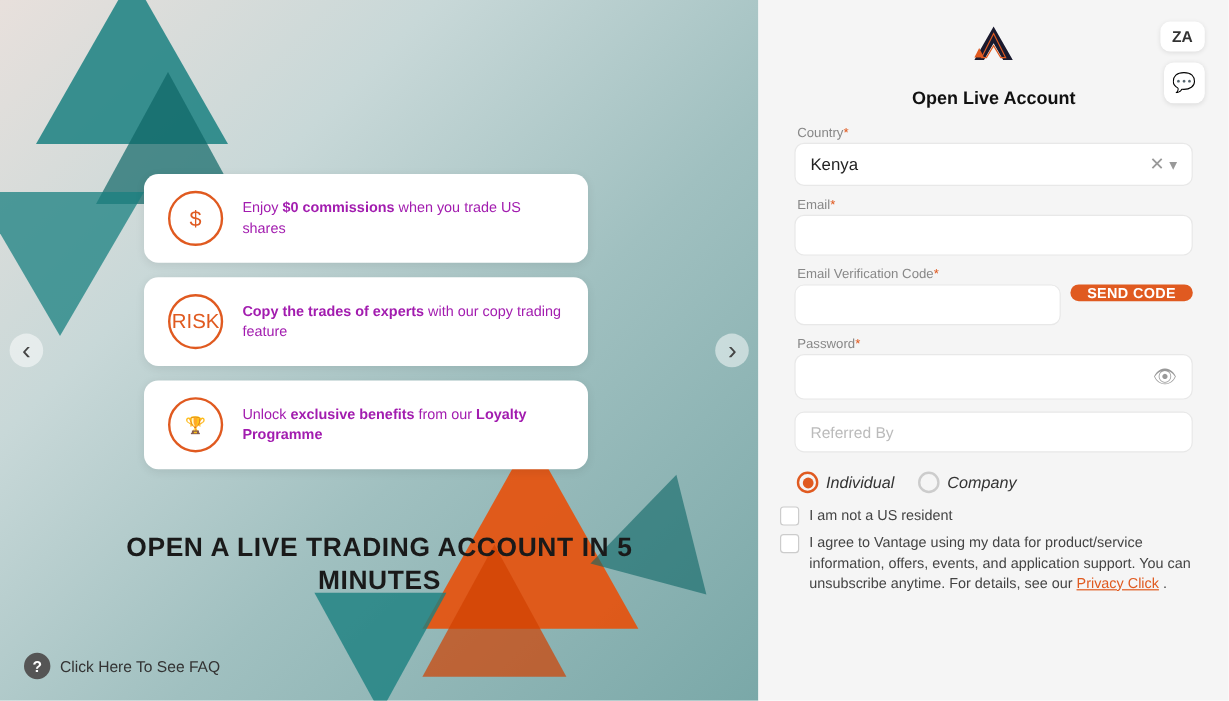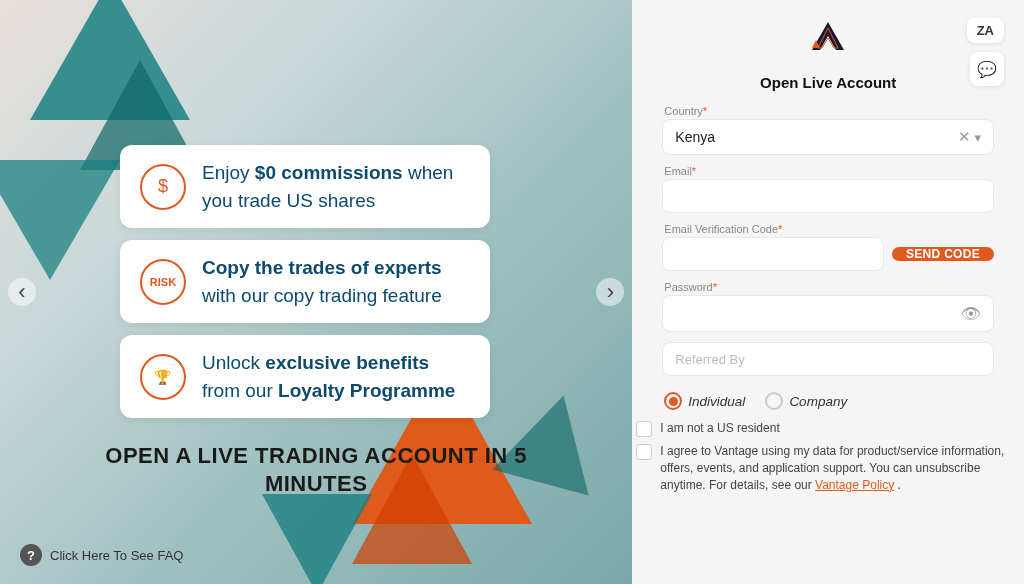--- a/index.html
+++ b/index.html
@@ -109,22 +109,22 @@
       border: 2px solid #e05a20;
       display: flex;
       align-items: center;
       justify-content: center;
       flex-shrink: 0;
       font-size: 18px;
       color: #e05a20;
     }
 
     .feature-text {
-      font-size: 19px;
-      color: #0c4a6e;
+      font-size: 12px;
+      color: #a21caf;
       line-height: 1.45;
     }
 
     .feature-text strong {
       font-weight: 700;
     }
 
     
     .bottom-cta {
       position: absolute;
@@ -315,21 +315,21 @@
     .country-value {
       font-size: 14px;
       color: #222;
       flex: 1;
     }
 
     
     .verification-row {
       display: flex;
       gap: 8px;
-      align-items: center;
+      align-items: flex-start;
     }
 
     .verification-input-wrap {
       flex: 1;
       background: white;
       border-radius: 8px;
       display: flex;
       align-items: center;
       padding: 8px 12px;
       border: 1px solid #e8e8e8;
@@ -422,21 +422,21 @@
       background: white;
       cursor: pointer;
     }
 
     .checkbox-text a {
       color: #e05a20;
       text-decoration: underline;
     }
 
     .form-footer {
-      padding: 4px 4px 16px;
+      padding: 4px 18px 16px;
       font-size: 11.5px;
       color: #555;
       line-height: 1.5;
     }
 
     .form-footer a {
       color: #e05a20;
       text-decoration: underline;
     }
   </style>
@@ -456,21 +456,21 @@
   <div class="features">
 
     <div class="feature-card">
       <div class="feature-icon">$</div>
       <div class="feature-text">
         Enjoy <strong>$0 commissions</strong> when you trade US shares
       </div>
     </div>
 
     <div class="feature-card">
-      <div class="feature-icon" style="font-size:11px;font-weight:700;color:#e05a20;border-color:#e05a20;">RISK</div>
+      <div class="feature-icon" style="font-size:17px;font-weight:400;color:#e05a20;border-color:#e05a20;">RISK</div>
       <div class="feature-text">
         <strong>Copy the trades of experts</strong> with our copy trading feature
       </div>
     </div>
 
     <div class="feature-card">
       <div class="feature-icon" style="font-size:14px;">🏆</div>
       <div class="feature-text">
         Unlock <strong>exclusive benefits</strong> from our <strong>Loyalty Programme</strong>
       </div>
@@ -577,20 +577,20 @@
 
     <div class="checkbox-item">
       <div class="checkbox-box"></div>
       <span class="checkbox-text">I am not a US resident</span>
     </div>
 
     <div class="checkbox-item">
       <div class="checkbox-box"></div>
       <span class="checkbox-text">
         <span>I agree to Vantage using my data for product/service information, offers, events, and application support. You can unsubscribe anytime. For details, see our </span>
-        <a href="#">Vantage Policy</a>
+        <a href="#">Privacy Click</a>
         <span> .</span>
       </span>
     </div>
 
   </div>
 
 </div>
 
 </body></html>

